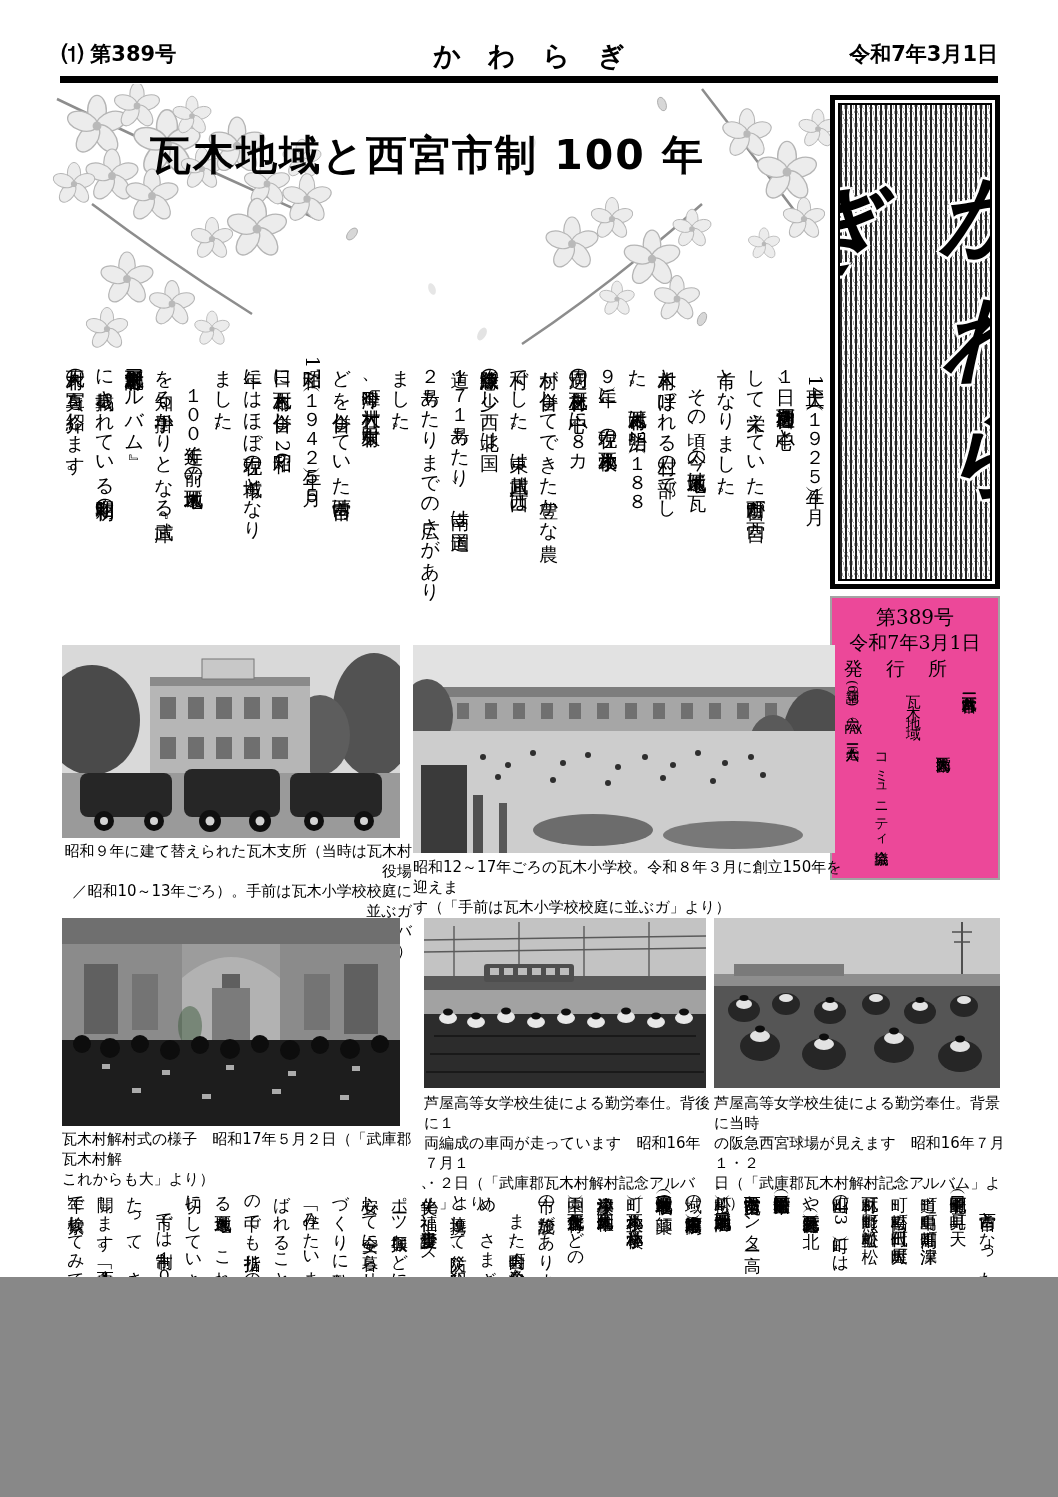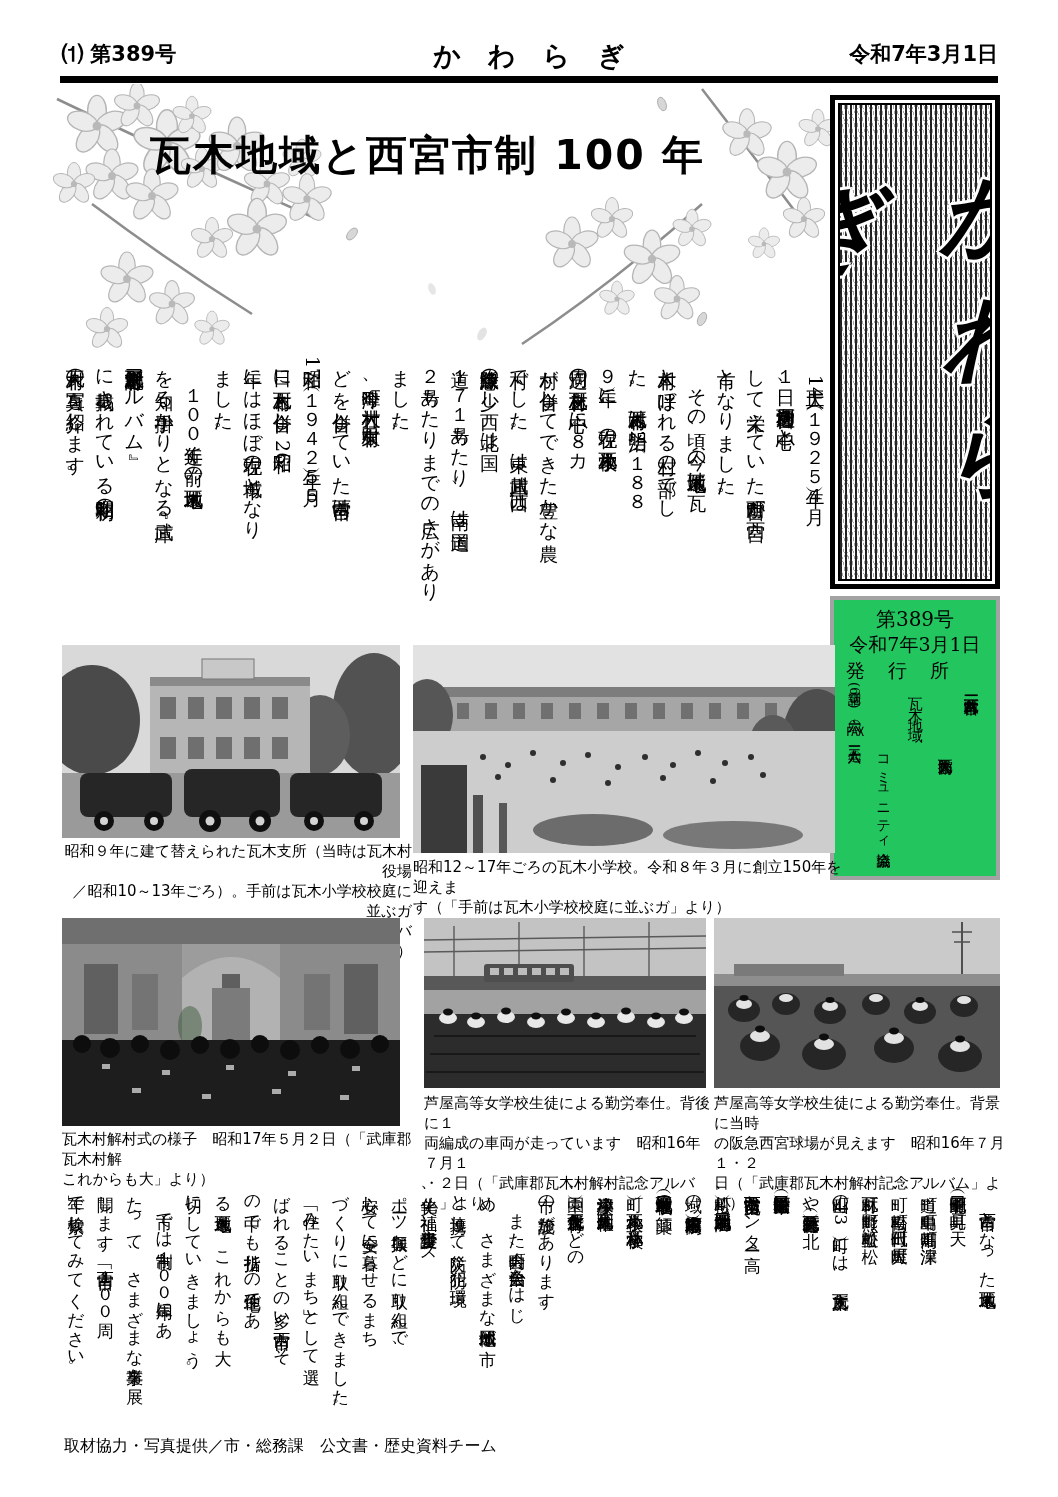--- a/index.html
+++ b/index.html
@@ -1,16 +1,16 @@
 <!DOCTYPE html>
 <html lang="ja"><head>
 <meta charset="utf-8">
 <style>
   html,body{margin:0;padding:0;background:#888;}
-  #page{position:relative;width:1058px;height:1497px;background:#ffffff;margin:0 auto;overflow:hidden;
+  #page{position:relative;width:1058px;height:1277px;background:#ffffff;margin:0 auto;overflow:hidden;
         font-family:"DejaVu Serif",serif;color:#000;}
   .abs{position:absolute;}
   .sans{font-family:"DejaVu Sans",sans-serif;}
   .serif{font-family:"DejaVu Serif",serif;}
   .vtext{writing-mode:vertical-rl;text-orientation:mixed;white-space:pre-line;}
   .pre{white-space:pre-line;}
 
   
   .hdr-left{left:62px;top:40px;font-size:21px;font-weight:bold;}
   .hdr-center{left:0;right:0;top:38px;text-align:center;font-size:27px;font-weight:bold;}
@@ -28,21 +28,21 @@
      background-image:
        repeating-linear-gradient(90deg, rgba(0,0,0,0.85) 0 1.5px, rgba(255,255,255,0) 1.5px 5px),
        repeating-linear-gradient(0deg, rgba(255,255,255,0.85) 0 2px, rgba(0,0,0,0) 2px 6px),
        repeating-linear-gradient(78deg, rgba(0,0,0,0.35) 0 1px, rgba(0,0,0,0) 1px 3px);}
   .masthead-title{position:absolute;left:50%;top:10px;transform:translateX(-50%) rotate(-1deg);
      writing-mode:vertical-rl;font-size:92px;line-height:150px;font-weight:900;font-style:italic;
      font-family:"DejaVu Serif",serif;color:#000;letter-spacing:12px;
      text-shadow:0 0 4px #fff,2px 2px 0 #fff,-2px -2px 0 #fff,2px -2px 0 #fff,-2px 2px 0 #fff,3px 0 0 #fff,-3px 0 0 #fff,0 3px 0 #fff,0 -3px 0 #fff;}
 
   
-  .pubbox{left:830px;top:596px;width:170px;height:284px;border:4px solid #a3a3a3;box-sizing:border-box;position:absolute;background:#22c55e;}
+  .pubbox{left:830px;top:596px;width:170px;height:284px;border:2px solid #a3a3a3;box-sizing:border-box;position:absolute;background:#ec4899;}
   .pub-issue{left:0;right:0;top:6px;text-align:center;font-size:20px;}
   .pub-date{left:0;right:0;top:32px;text-align:center;font-size:19px;}
   .pub-office{left:12px;right:0;top:58px;text-align:left;font-size:19px;letter-spacing:2px;}
   .pub-v{font-size:15px;line-height:1.15;}
 
   
   .article-top{left:58px;top:356px;width:772px;height:295px;font-size:19px;line-height:29.6px;}
   .article-bottom{left:58px;top:1184px;width:944px;height:260px;font-size:17px;line-height:29.4px;}
 
   

